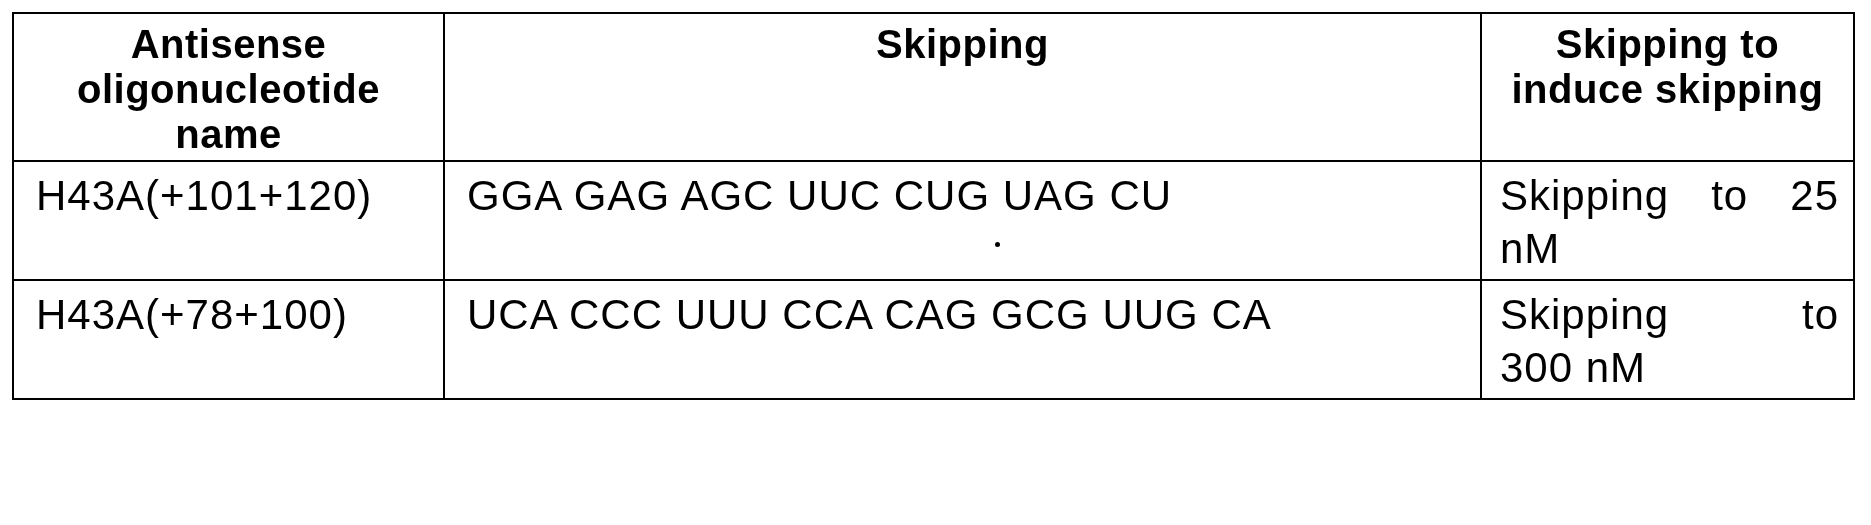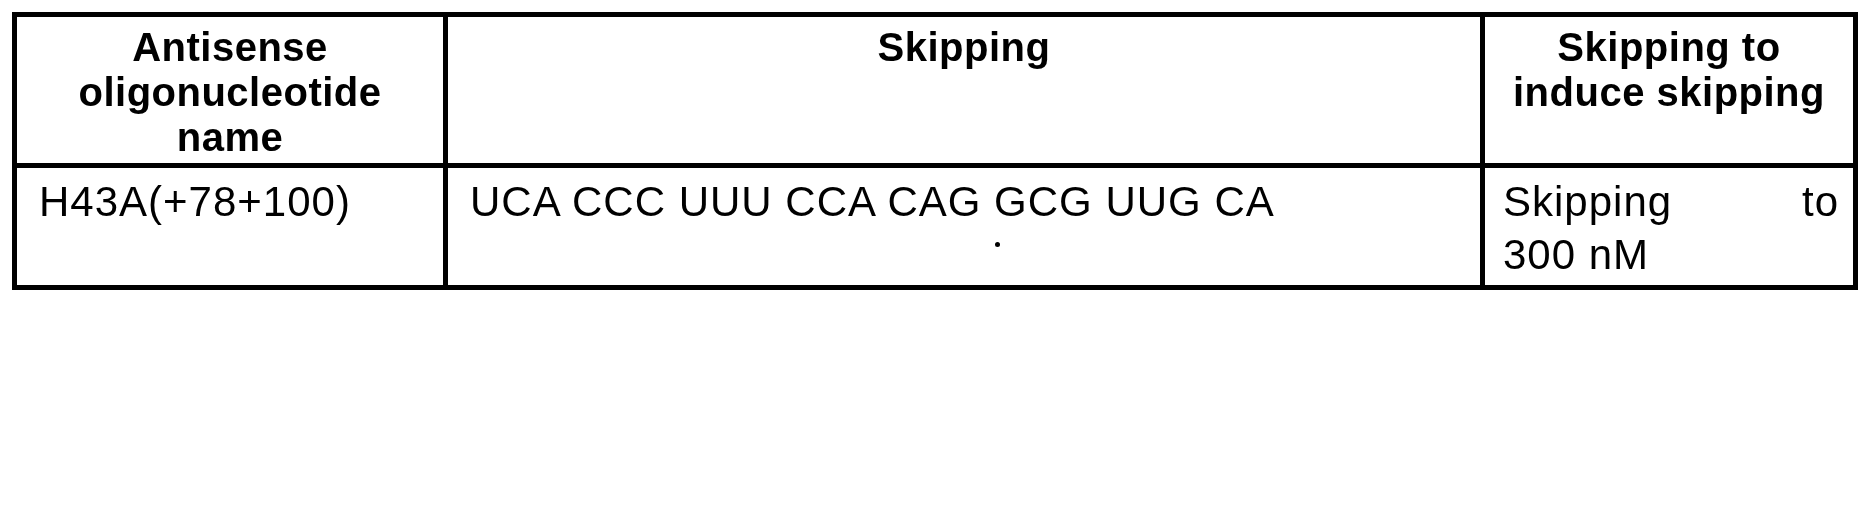--- a/index.html
+++ b/index.html
@@ -19,21 +19,21 @@
     position: absolute;
     left: 12px;
     top: 12px;
     width: 1841px;
     border-collapse: collapse;
     table-layout: fixed;
     background: #ffffff;
   }
   .doc-table th,
   .doc-table td {
-    border: 5px solid #000000;
+    border: 2px solid #000000;
     vertical-align: top;
     overflow: hidden;
   }
   .doc-table th {
     font-size: 40px;
     font-weight: bold;
     text-align: center;
     line-height: 1.12;
     padding: 8px 12px 4px 12px;
     letter-spacing: 0.5px;
@@ -82,20 +82,28 @@
     <col style="width:373px">
   </colgroup>
   <thead>
     <tr class="header-row">
       <th>Antisense oligonucleotide name</th>
       <th>Skipping</th>
       <th>Skipping to induce skipping</th>
     </tr>
   </thead>
   <tbody>
+    <tr class="body-row-2">
+      <td class="name-cell">H43A(+101+120)</td>
+      <td class="sequence-cell">GGA GAG AGC UUC CUG UAG CU</td>
+      <td class="ability-cell">
+        <div class="j-line">Skipping to 25</div>
+        <div class="last-line">nM</div>
+      </td>
+    </tr>
     <tr class="body-row-3">
       <td class="name-cell">H43A(+78+100)</td>
       <td class="sequence-cell">UCA CCC UUU CCA CAG GCG UUG CA</td>
       <td class="ability-cell">
         <div class="j-line">Skipping to</div>
         <div class="last-line">300 nM</div>
       </td>
     </tr>
   </tbody>
 </table>

